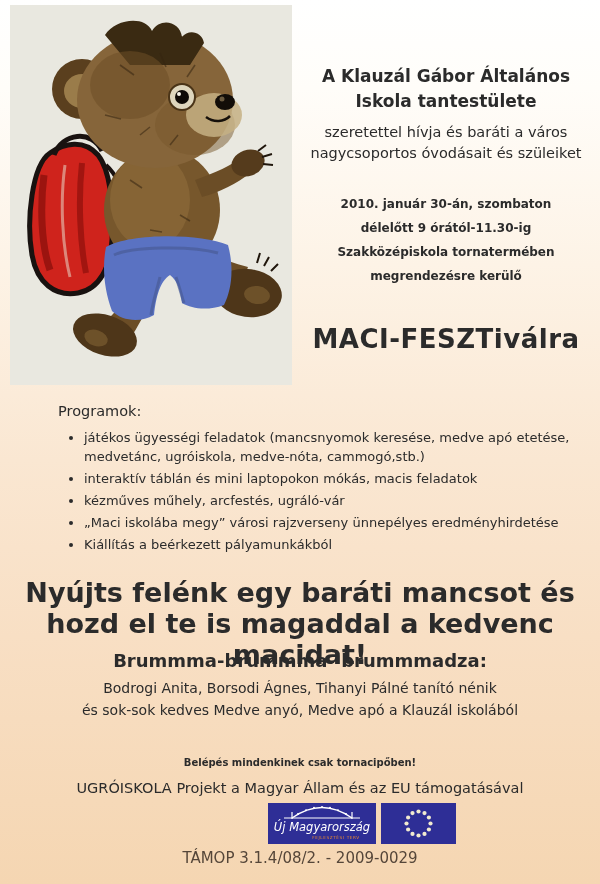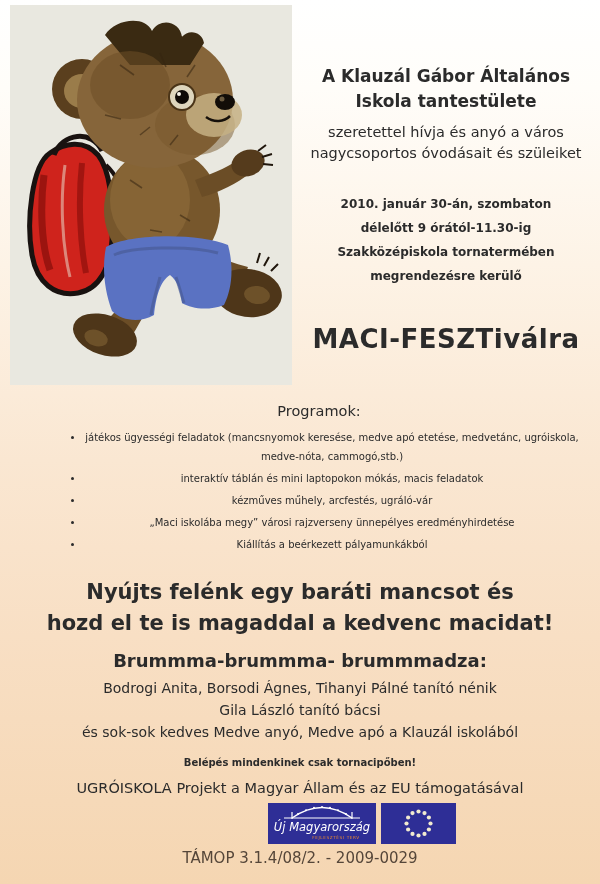--- a/index.html
+++ b/index.html
@@ -29,29 +29,29 @@
     position: absolute; left: 298px; top: 64px; width: 296px;
     text-align: center;
   }
   .right-col .line { white-space: nowrap; }
   .school-name { font-size: 17px; line-height: 25px; font-weight: bold; }
   .invite-sub  { margin-top: 8px; font-size: 14.5px; line-height: 21px; }
   .event-block { margin-top: 28px; font-size: 12px; line-height: 24px; font-weight: bold; }
   .maci-title  { margin-top: 34px; font-size: 26px; line-height: 34px; font-weight: bold; letter-spacing: 0.5px; white-space: nowrap; }
 
   
-  .programs { position: absolute; left: 58px; top: 402px; width: 522px; text-align: center; }
+  .programs { position: absolute; left: 58px; top: 402px; width: 522px; }
   .programs-heading { font-size: 14.5px; line-height: 19px; }
   .programs ul { margin: 7px 0 0 0; padding-left: 26px; }
-  .programs li { font-size: 10px; line-height: 19px; margin-bottom: 3px; }
+  .programs li { font-size: 13px; line-height: 19px; margin-bottom: 3px; }
 
   
   .invitation {
     position: absolute; left: 0; top: 577px; width: 600px;
-    text-align: center; font-size: 21px; line-height: 31px; font-weight: bold;
+    text-align: center; font-size: 27px; line-height: 31px; font-weight: bold;
   }
 
   
   .hosts { position: absolute; left: 0; top: 650px; width: 600px; text-align: center; }
   .hosts-heading { font-size: 18px; line-height: 21px; font-weight: bold; }
   .hosts-lines { margin-top: 6px; font-size: 14px; line-height: 22px; }
 
   
   .notes { position: absolute; left: 0; top: 753px; width: 600px; text-align: center; }
   .notes-line1 { font-size: 10px; line-height: 20px; font-weight: bold; }
@@ -124,21 +124,21 @@
       </g>
     </svg>
   </div>
 
   <div class="right-col">
     <div class="school-name">
       <div class="line">A Klauzál Gábor Általános</div>
       <div class="line">Iskola tantestülete</div>
     </div>
     <div class="invite-sub">
-      <div class="line">szeretettel hívja és anyó a város</div>
+      <div class="line">szeretettel hívja és baráti a város</div>
       <div class="line">nagycsoportos óvodásait és szüleiket</div>
     </div>
     <div class="event-block">
       <div class="line">2010. január 30-án, szombaton</div>
       <div class="line">délelőtt 9 órától-11.30-ig</div>
       <div class="line">Szakközépiskola tornatermében</div>
       <div class="line">megrendezésre kerülő</div>
     </div>
     <div class="maci-title">MACI-FESZTiválra</div>
   </div>
@@ -156,21 +156,20 @@
 
   <div class="invitation">
     <div>Nyújts felénk egy baráti mancsot és</div>
     <div>hozd el te is magaddal a kedvenc macidat!</div>
   </div>
 
   <div class="hosts">
     <div class="hosts-heading">Brummma-brummma- brummmadza:</div>
     <div class="hosts-lines">
       <div>Bodrogi Anita, Borsodi Ágnes, Tihanyi Pálné tanító nénik</div>
-      <div>Gila László tanító bácsi</div>
       <div>és sok-sok kedves Medve anyó, Medve apó a Klauzál iskolából</div>
     </div>
   </div>
 
   <div class="notes">
     <div class="notes-line1">Belépés mindenkinek csak tornacipőben!</div>
     <div class="notes-line2">UGRÓISKOLA Projekt a Magyar Állam és az EU támogatásával</div>
   </div>
 
   <div class="logos">

